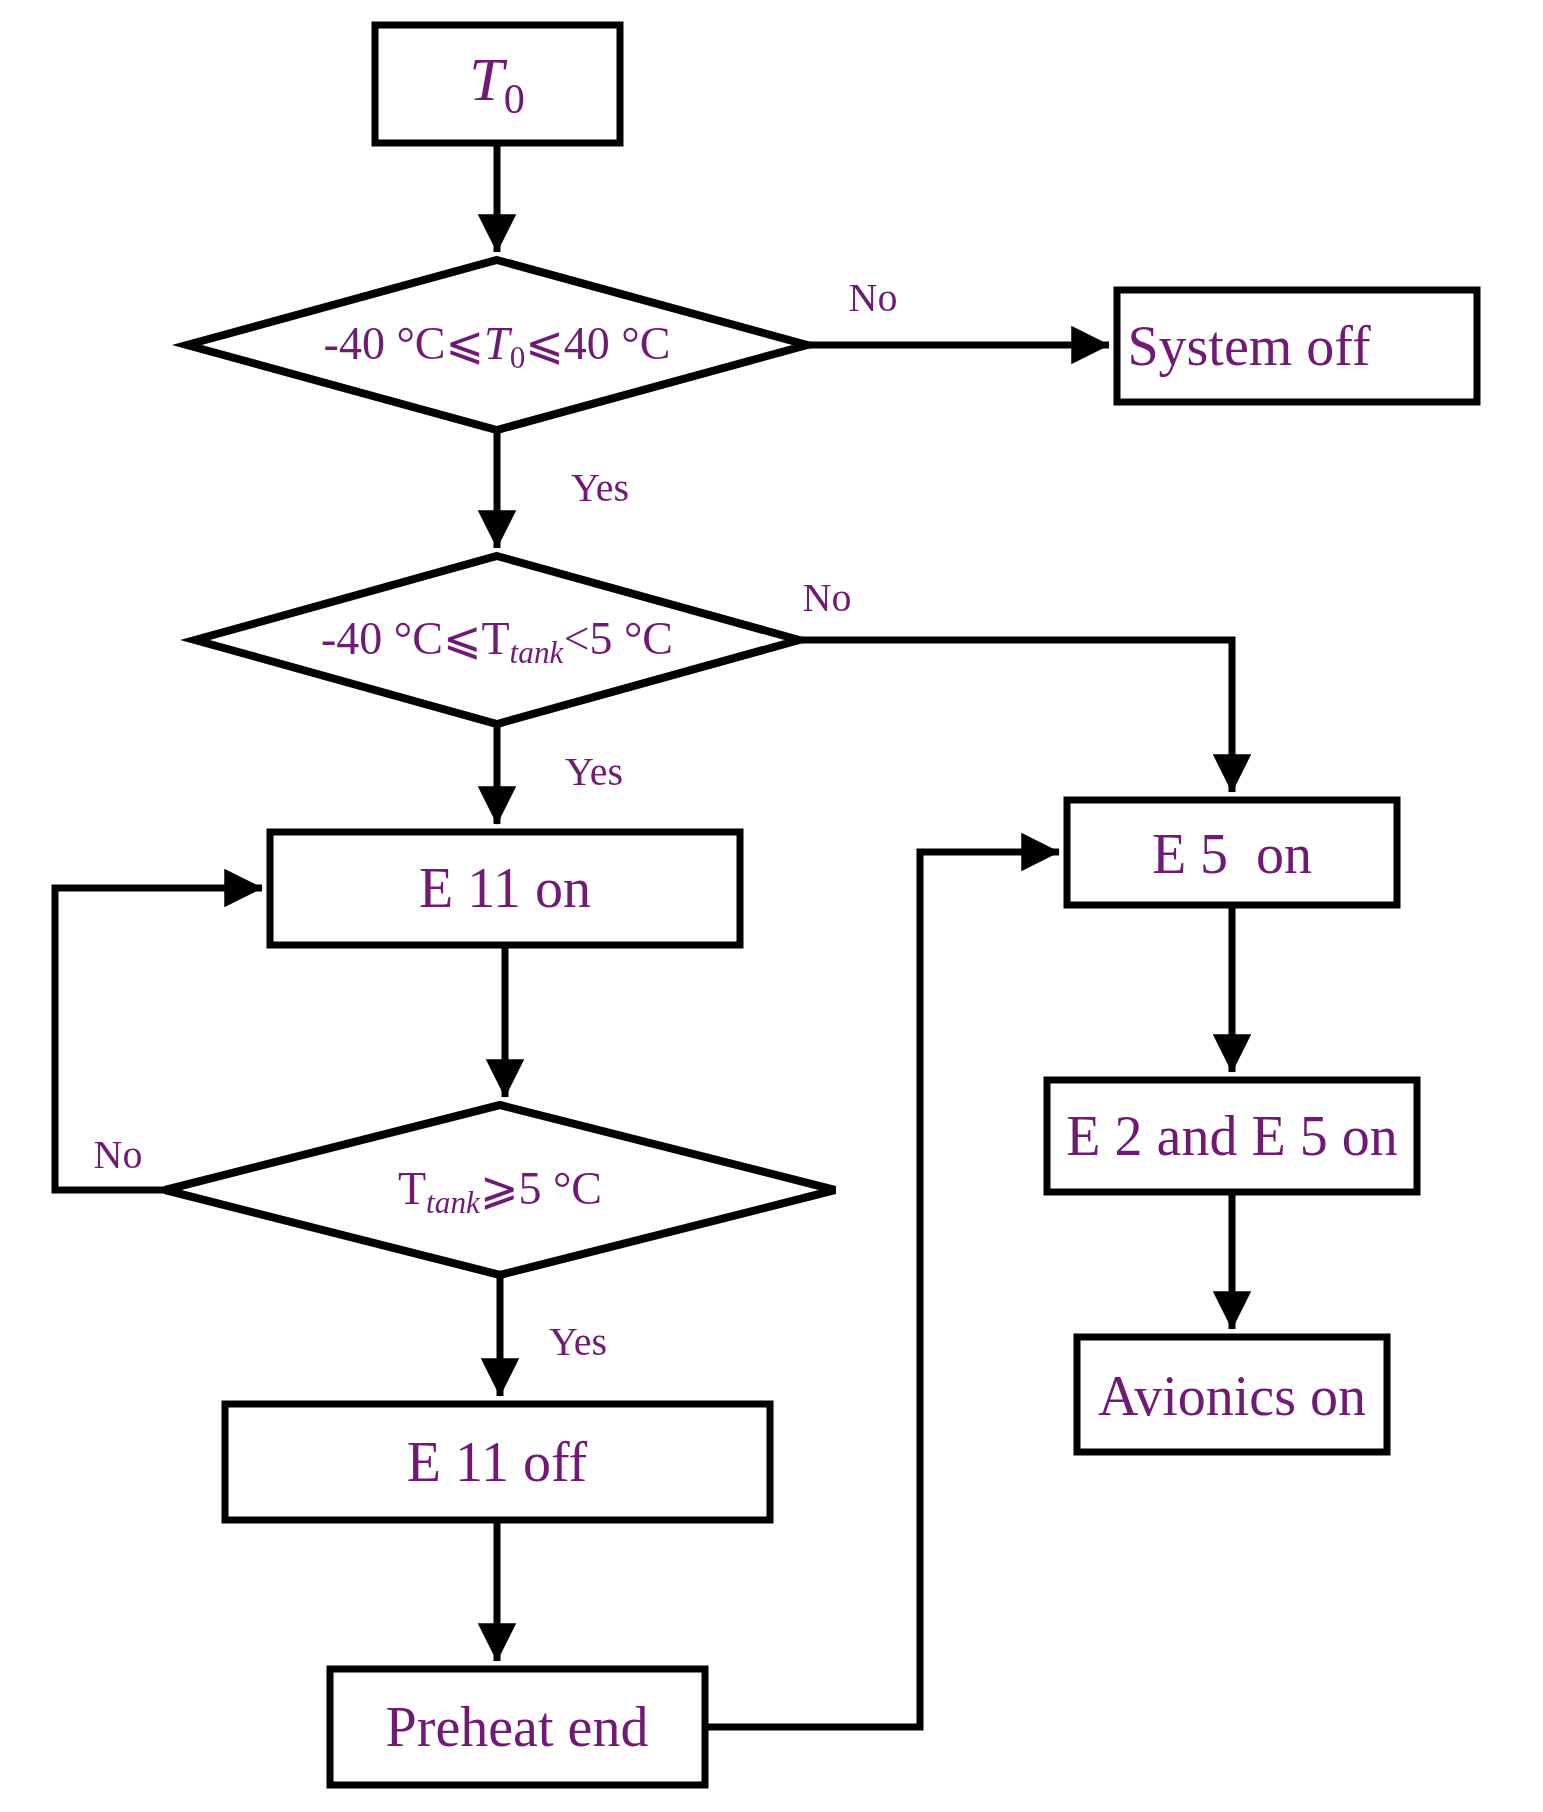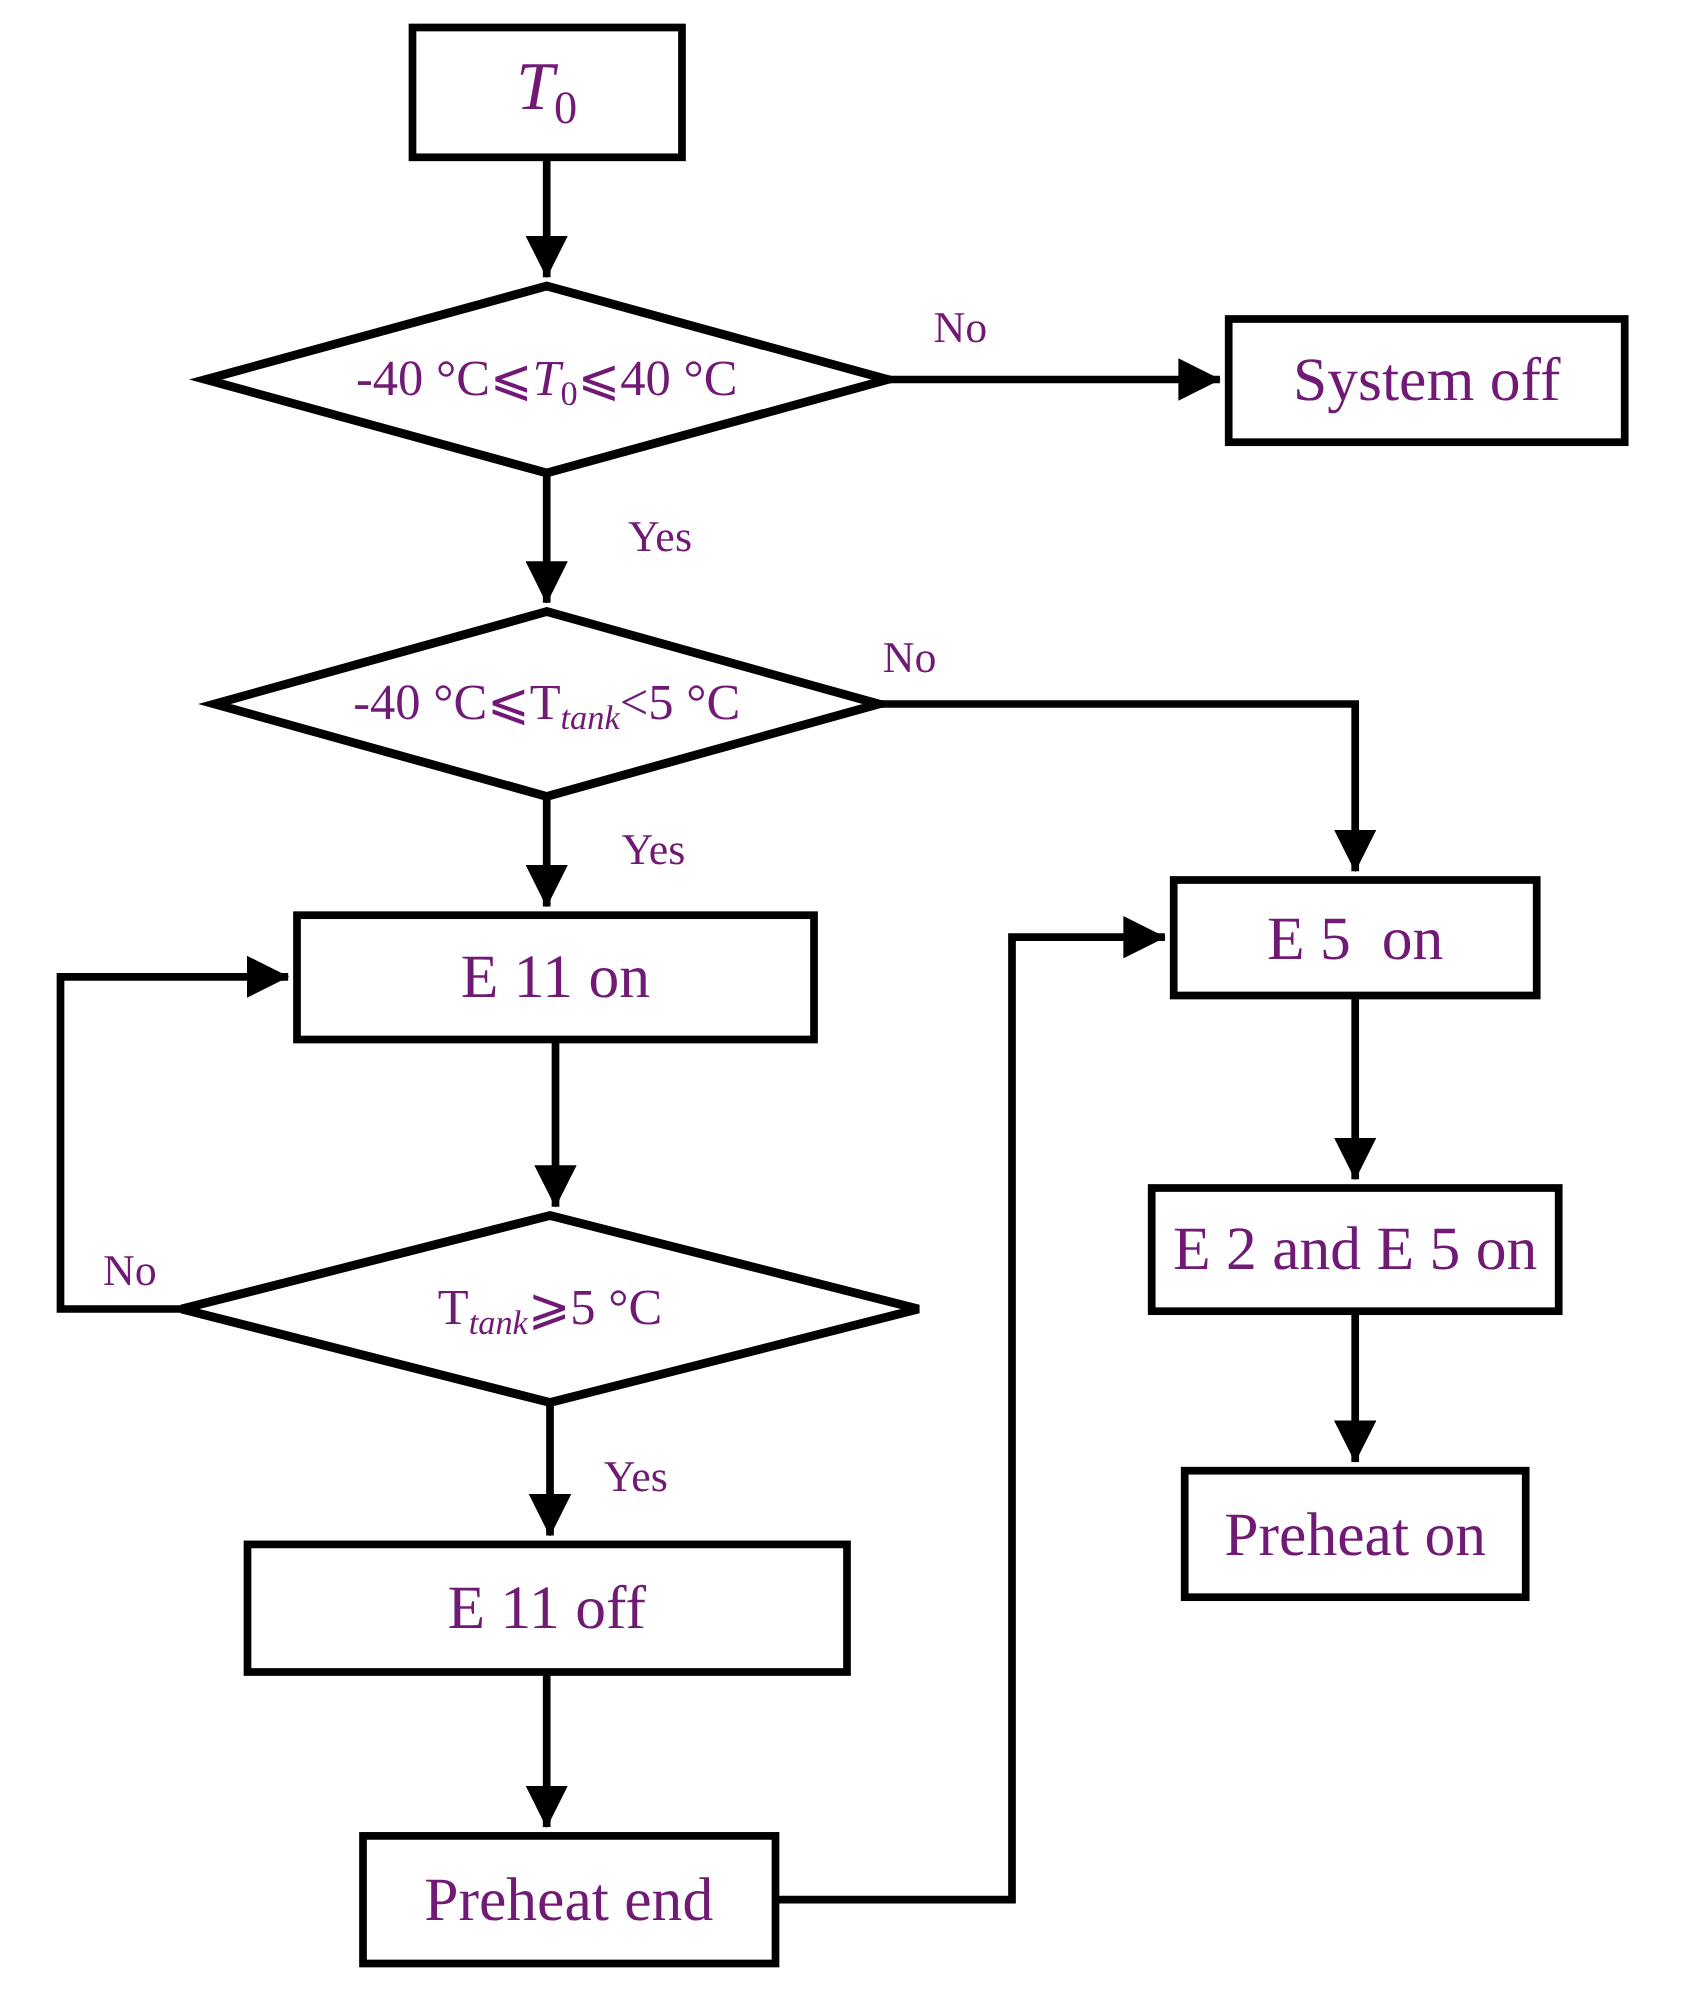--- a/index.html
+++ b/index.html
@@ -69,21 +69,21 @@
     <rect class="shape rect-shape" x="1047" y="1080" width="370" height="112"></rect>
     <rect class="shape rect-shape" x="1077" y="1337" width="310" height="115"></rect>
   </svg>
 
   <div class="lbl t0-lbl" style="left:497px; top:84px;"><span class="i">T</span><span class="s">0</span></div>
 
   <div class="lbl cond-lbl" style="left:497px; top:347px;"><span>-40 °C⩽</span><span class="i">T</span><span class="s">0</span><span>⩽40 °C</span></div>
 
   <div class="lbl edge-lbl" style="left:873px; top:298px;">No</div>
 
-  <div class="lbl box-lbl" style="left:1297px; top:346px;">System off</div>
+  <div class="lbl box-lbl" style="left:1249px; top:346px;">System off</div>
 
   <div class="lbl edge-lbl" style="left:600px; top:488px;">Yes</div>
 
   <div class="lbl cond-lbl" style="left:497px; top:642px;"><span>-40 °C⩽</span><span>T</span><span class="s i">tank</span><span>&lt;5 °C</span></div>
 
   <div class="lbl edge-lbl" style="left:827px; top:598px;">No</div>
 
   <div class="lbl edge-lbl" style="left:594px; top:772px;">Yes</div>
 
   <div class="lbl box-lbl" style="left:505px; top:888px;">E 11 on</div>
@@ -95,15 +95,15 @@
   <div class="lbl edge-lbl" style="left:578px; top:1342px;">Yes</div>
 
   <div class="lbl box-lbl" style="left:497px; top:1462px;">E 11 off</div>
 
   <div class="lbl box-lbl" style="left:517px; top:1727px;">Preheat end</div>
 
   <div class="lbl box-lbl" style="left:1232px; top:854px;">E 5  on</div>
 
   <div class="lbl box-lbl" style="left:1232px; top:1136px;">E 2 and E 5 on</div>
 
-  <div class="lbl box-lbl" style="left:1232px; top:1396px;">Preheat on</div>
+  <div class="lbl box-lbl" style="left:1232px; top:1396px;">Avionics on</div>
 
 </div>
 
 </body></html>

